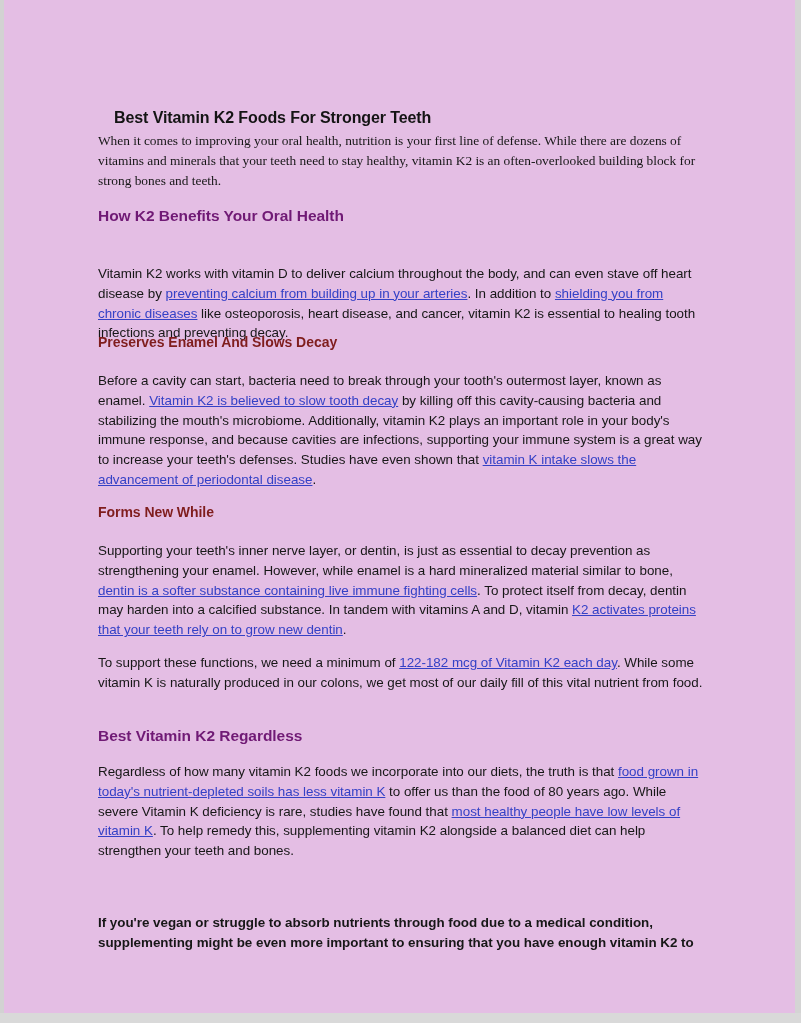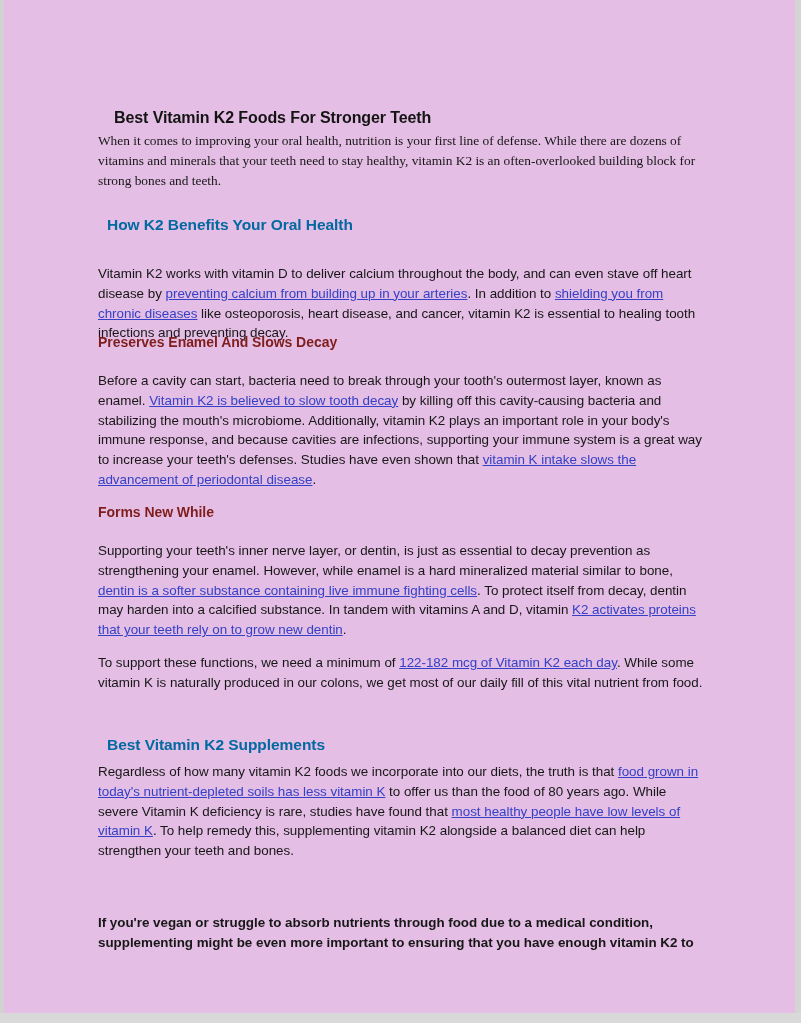--- a/index.html
+++ b/index.html
@@ -39,22 +39,22 @@
     letter-spacing: -0.1px;
     line-height: 1.25;
     position: absolute;
     top: 92px;
     left: 4px;
     width: 620px;
   }
   h2.section-head {
     font-size: 15.5px;
     font-weight: bold;
-    color: #0369a1;
-    margin: 9px;
+    color: #701a75;
+    margin: 0;
     padding: 0;
     line-height: 1.25;
     letter-spacing: -0.05px;
   }
   h3.sub-head {
     font-size: 14px;
     font-weight: bold;
     color: #7f1d1d;
     margin: 0;
     padding: 0;
@@ -146,21 +146,21 @@
 
     <div class="blk" id="b-p4">
       <p class="para"><span>Supporting your teeth's inner nerve layer, or dentin, is just as essential to decay prevention as strengthening your enamel. However, while enamel is a hard mineralized material similar to bone, </span><a class="doclink">dentin is a softer substance containing live immune fighting cells</a><span>. To protect itself from decay, dentin may harden into a calcified substance. In tandem with vitamins A and D, vitamin </span><a class="doclink">K2 activates proteins that your teeth rely on to grow new dentin</a><span>.</span></p>
     </div>
 
     <div class="blk" id="b-p5">
       <p class="para"><span>To support these functions, we need a minimum of </span><a class="doclink">122-182 mcg of Vitamin K2 each day</a><span>. While some vitamin K is naturally produced in our colons, we get most of our daily fill of this vital nutrient from food.</span></p>
     </div>
 
     <div class="blk" id="b-h2b">
-      <h2 class="section-head">Best Vitamin K2 Supplements</h2>
+      <h2 class="section-head">Best Vitamin K2 Regardless</h2>
     </div>
 
     <div class="blk" id="b-p6">
       <p class="para"><span>Regardless of how many vitamin K2 foods we incorporate into our diets, the truth is that </span><a class="doclink">food grown in today's nutrient-depleted soils has less vitamin K</a><span> to offer us than the food of 80 years ago. While severe Vitamin K deficiency is rare, studies have found that </span><a class="doclink">most healthy people have low levels of vitamin K</a><span>. To help remedy this, supplementing vitamin K2 alongside a balanced diet can help strengthen your teeth and bones.</span></p>
     </div>
 
     <div class="blk" id="b-p7">
       <p class="para">If you're vegan or struggle to absorb nutrients through food due to a medical condition, supplementing might be even more important to ensuring that you have enough vitamin K2 to</p>
     </div>
 

